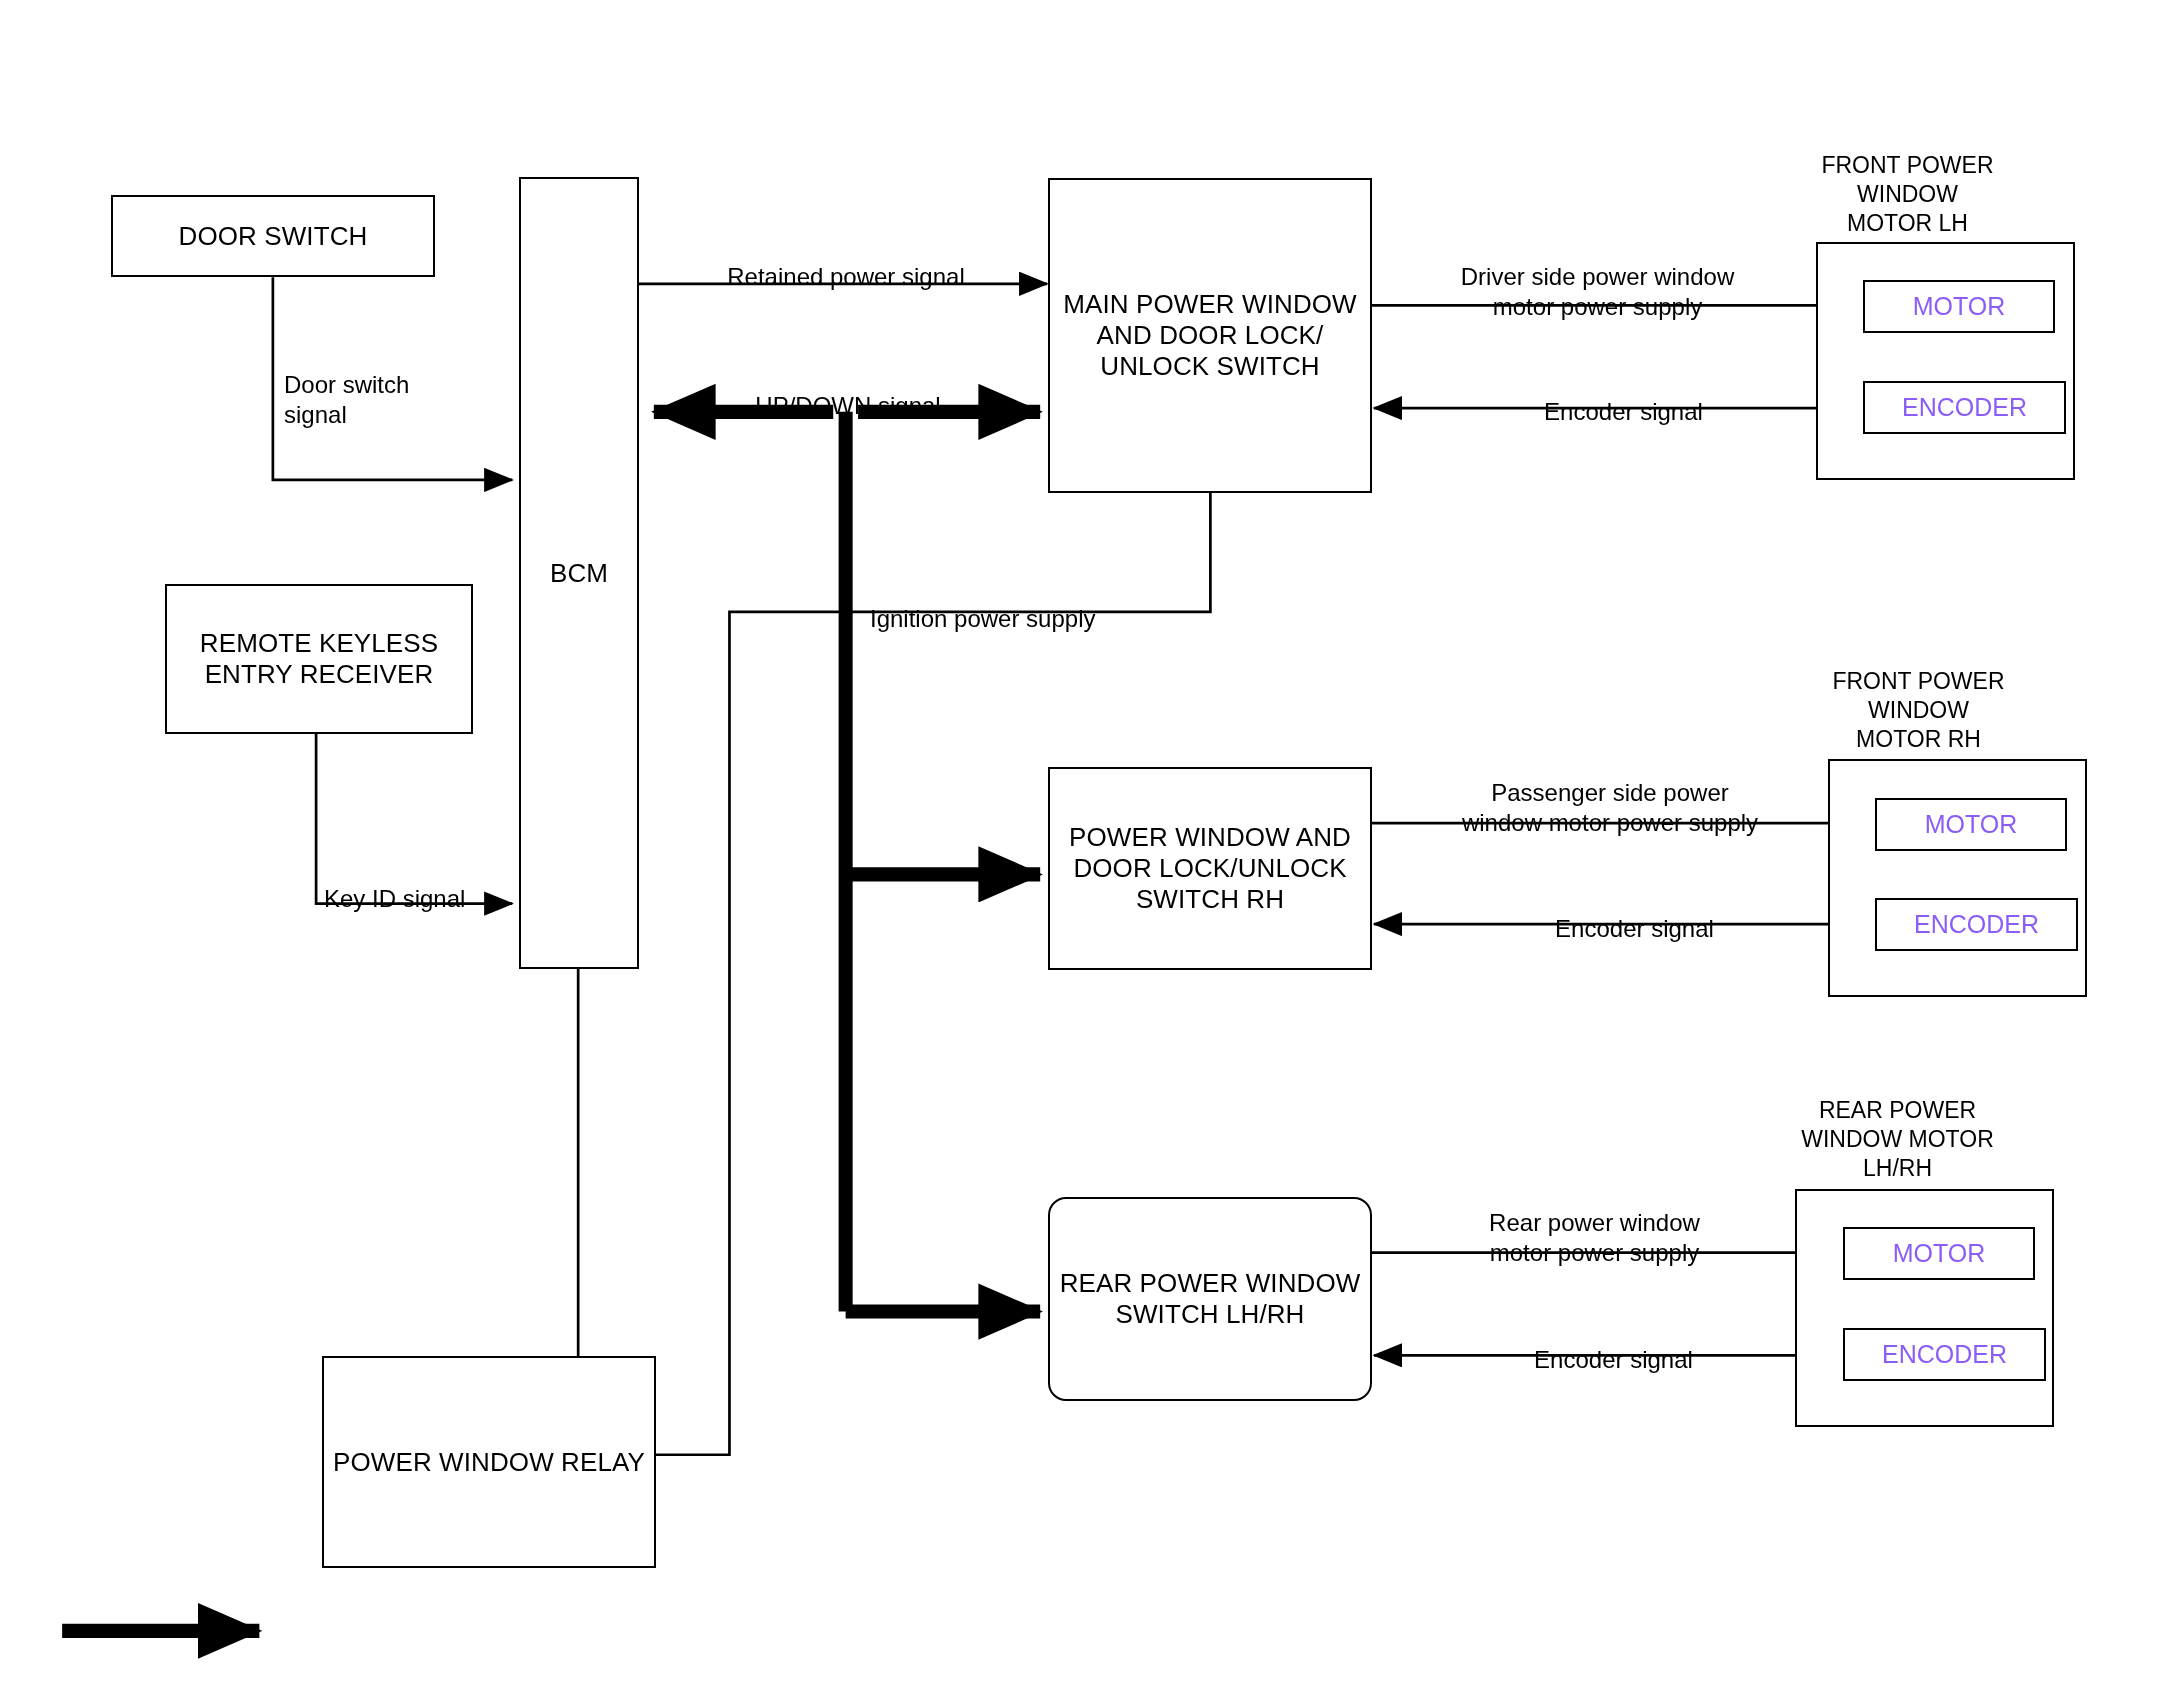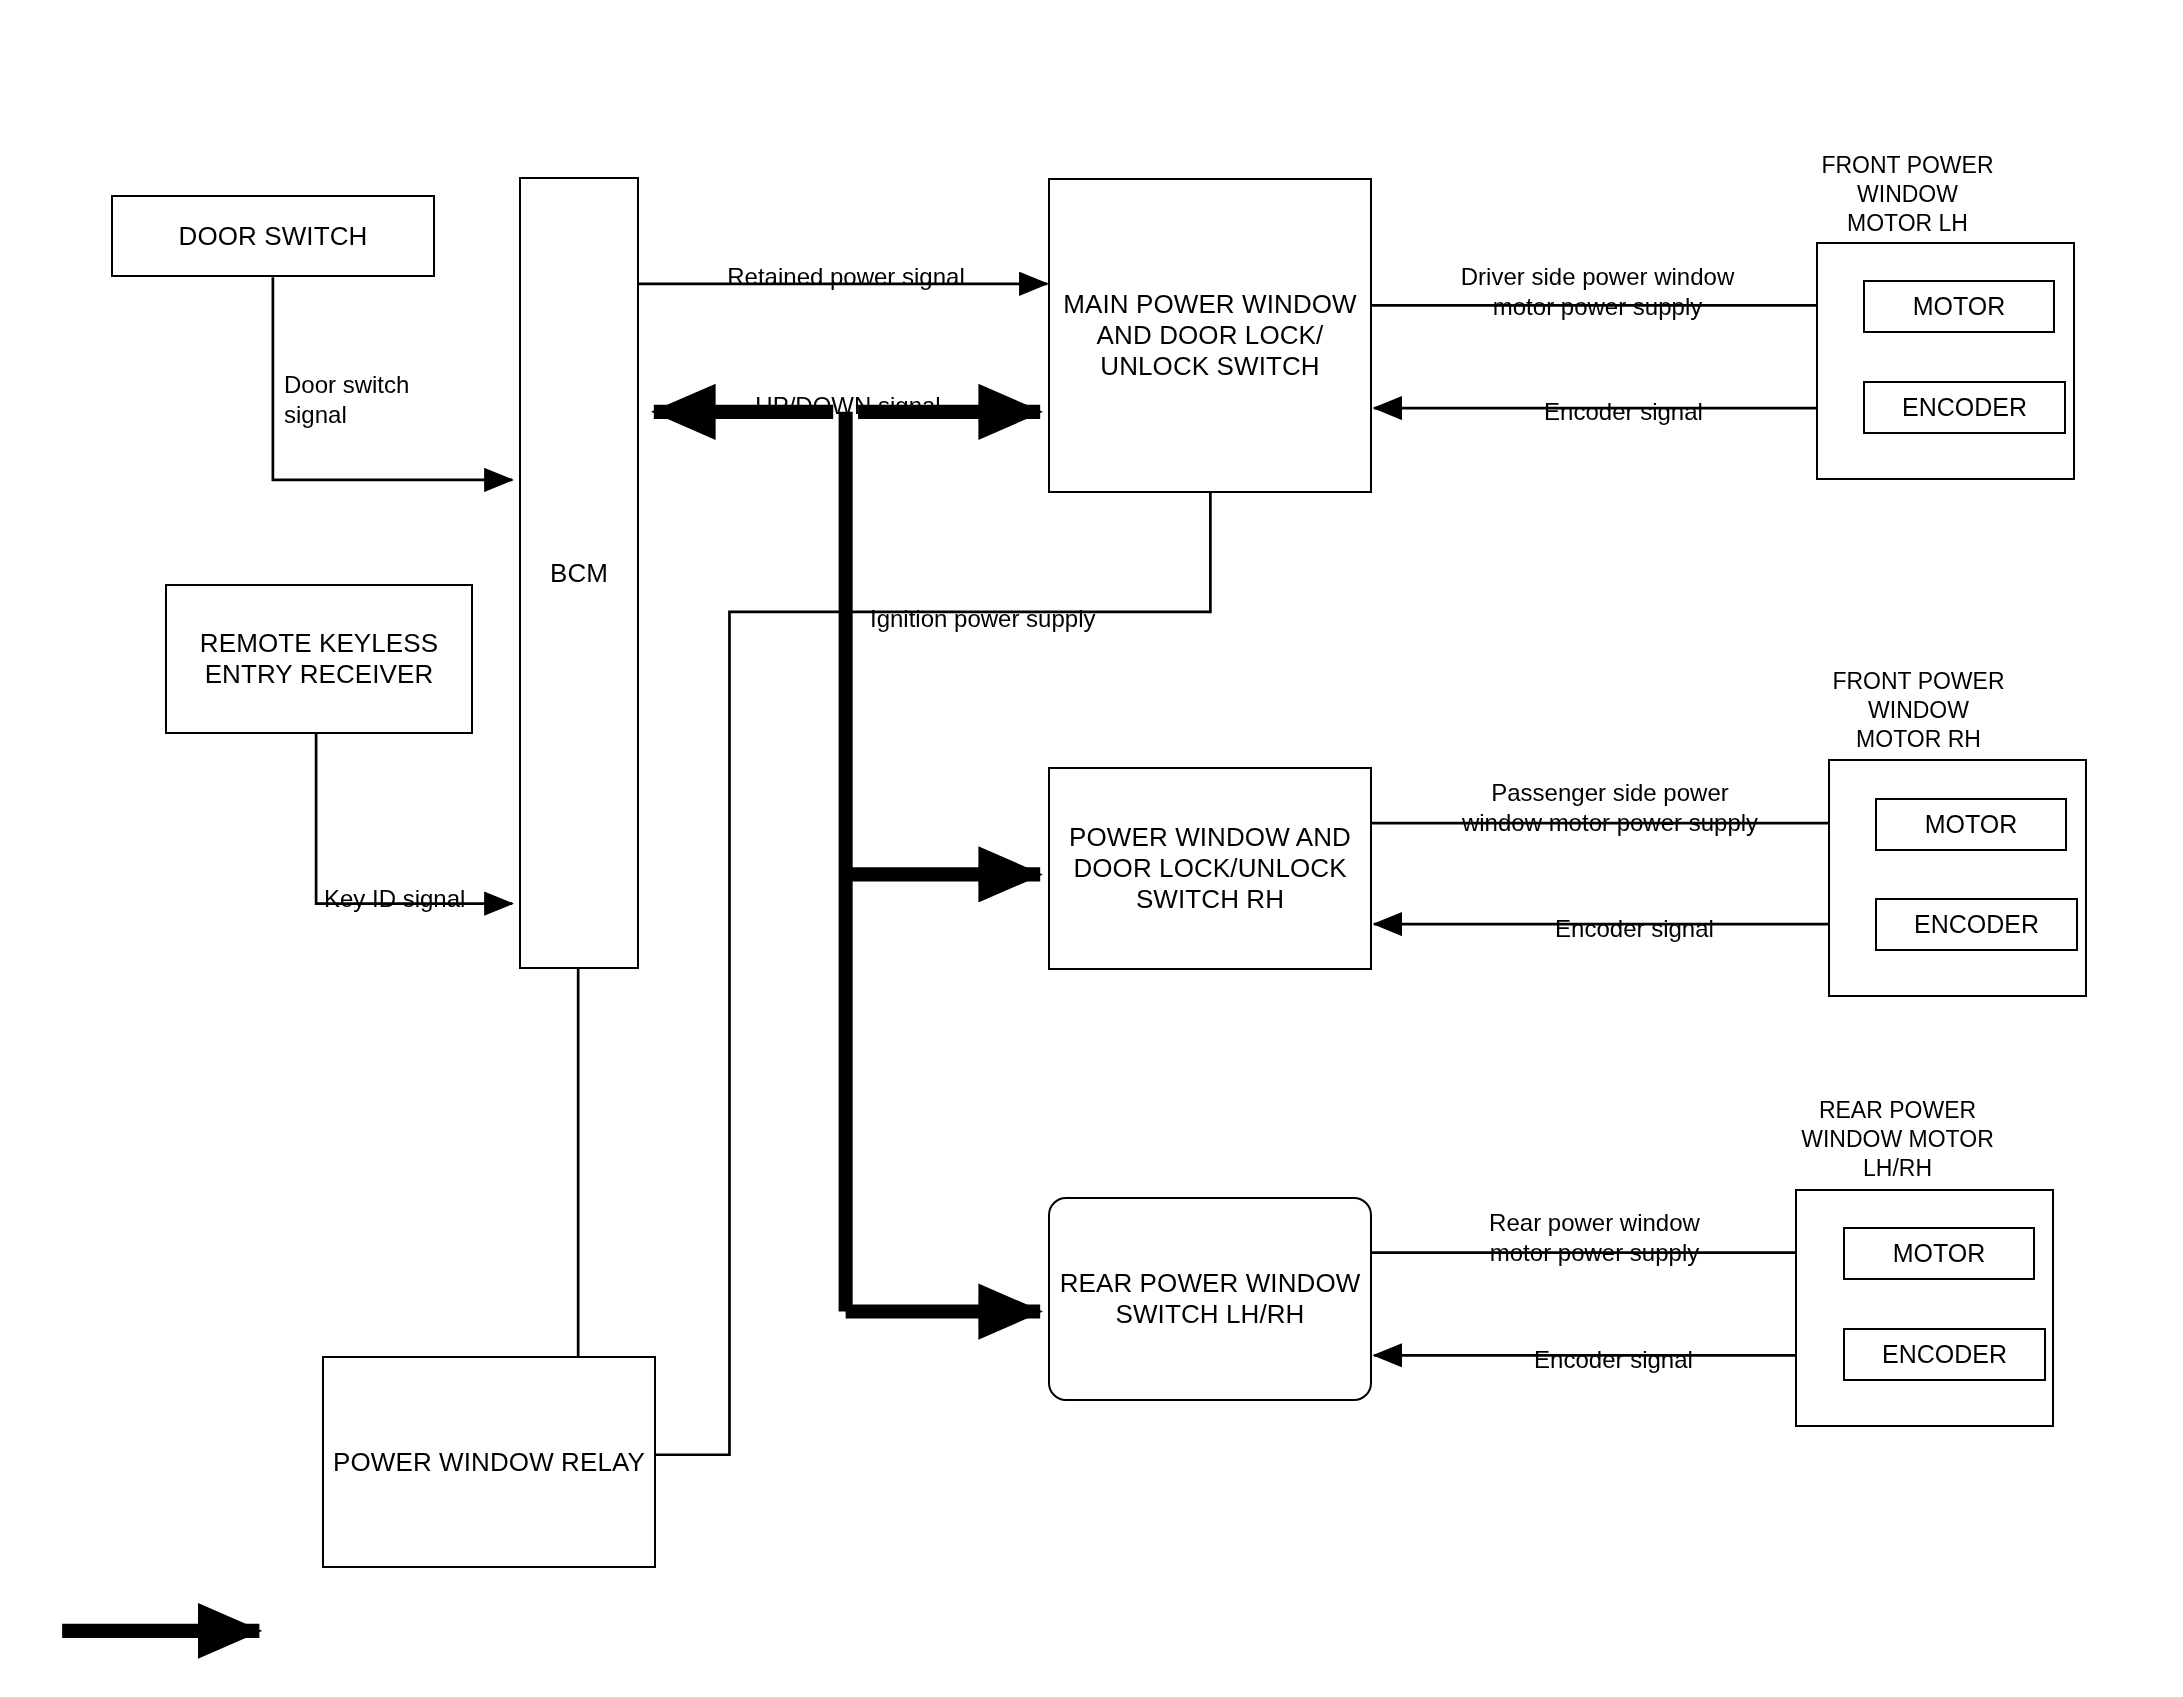--- a/index.html
+++ b/index.html
@@ -2,21 +2,21 @@
 <html style="font-size:8.6px"><head>
 <meta charset="utf-8">
 <style>
   html,body{margin:0;padding:0;background:#ffffff;}
   body{font-family:"Liberation Sans", sans-serif;}
   #stage{position:relative;width:2183px;height:1698px;background:#ffffff;overflow:hidden;}
   svg#wires{position:absolute;inset:0;width:2183px;height:1698px;}
   .box{position:absolute;box-sizing:border-box;border:2.7px solid #000;background:#fff;
        display:flex;align-items:center;justify-content:center;text-align:center;color:#000;}
   .box-inner{position:absolute;box-sizing:border-box;border:2.7px solid #000;background:#fff;
-       display:flex;align-items:center;justify-content:center;text-align:center;color:#000000;}
+       display:flex;align-items:center;justify-content:center;text-align:center;color:#8b5cf6;}
   .lbl{position:absolute;color:#000;text-align:center;white-space:pre-line;line-height:1.26;}
   .lbl-l{position:absolute;color:#000;text-align:left;white-space:pre-line;line-height:1.26;}
   .cap{position:absolute;color:#000;text-align:center;white-space:pre-line;line-height:1.26;}
   .t-box{font-size:26px;letter-spacing:0.1px;}
   .t-sig{font-size:24px;}
   .t-cap{font-size:23px;}
   .t-bcm{font-size:26px;}
   .t-mot{font-size:25px;}
   .t-leg{font-size:26px;}
 </style>

